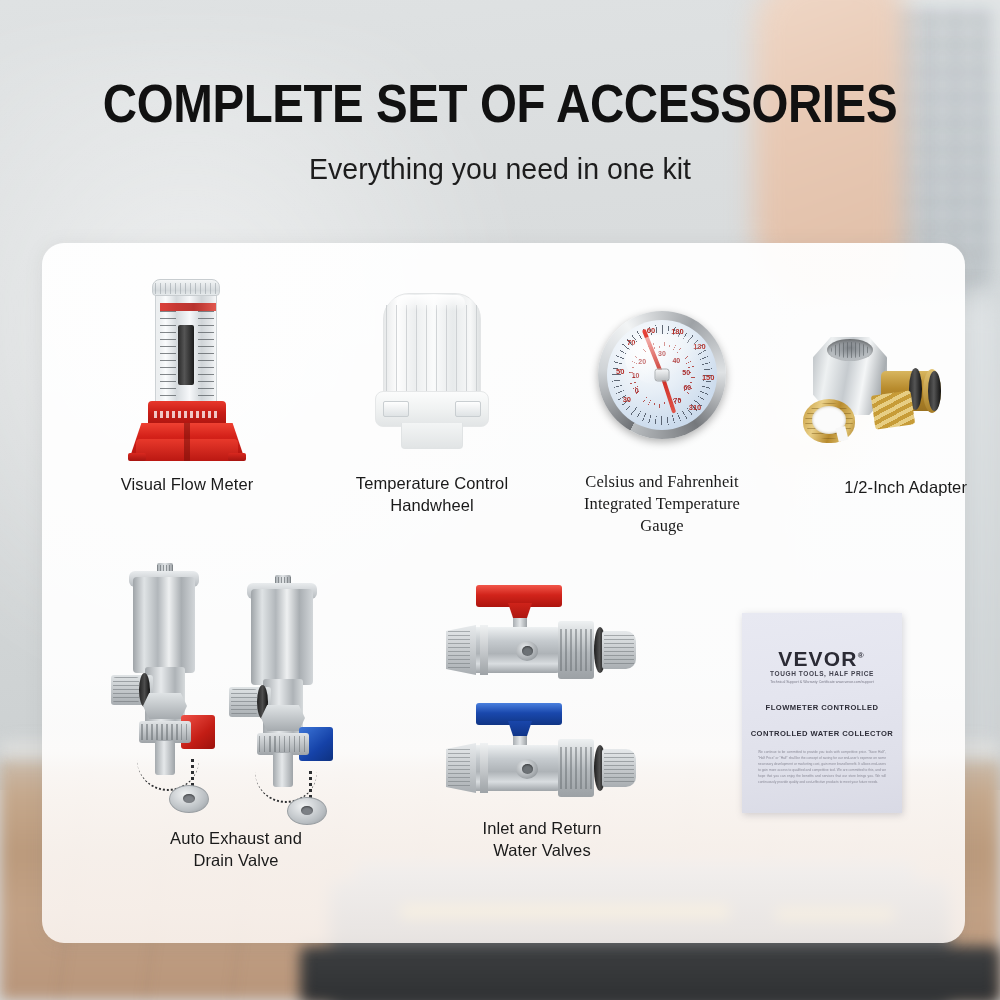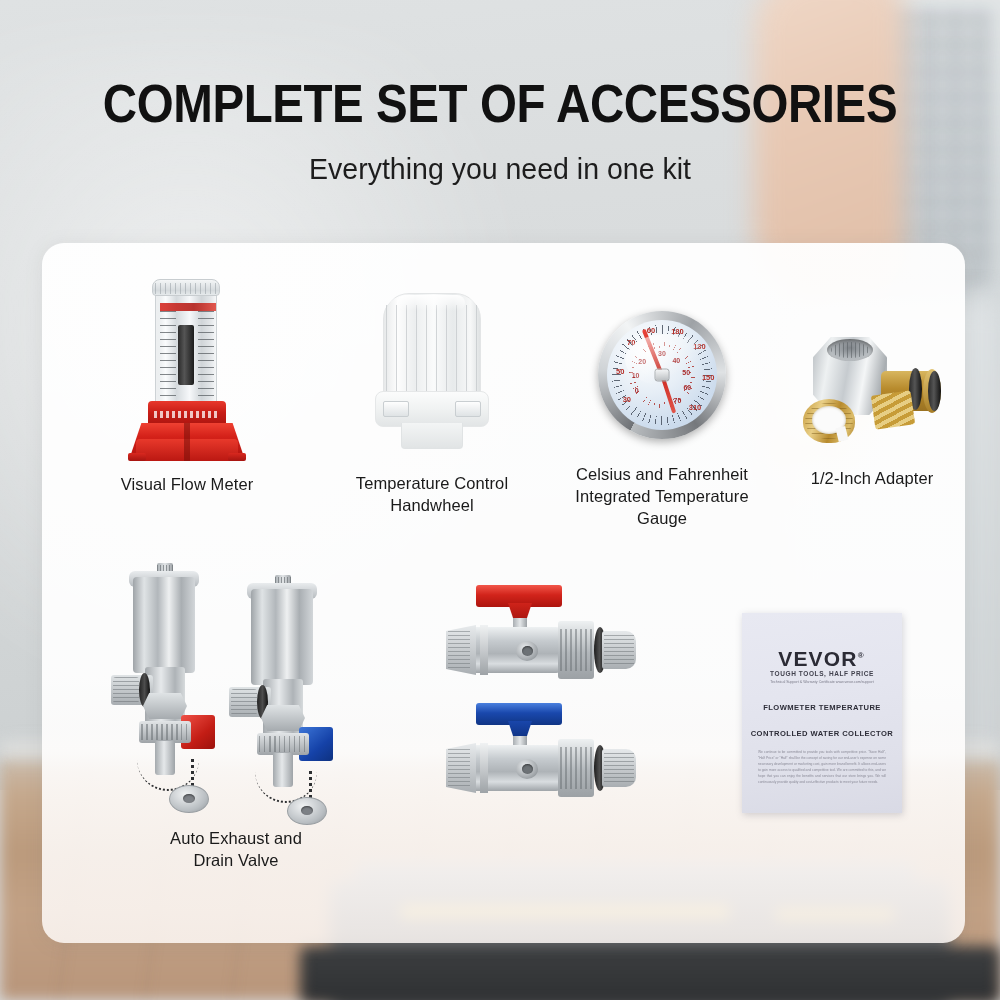--- a/index.html
+++ b/index.html
@@ -663,41 +663,41 @@
           <div class="gg-num c" style="left:63%; top:36%;">40</div>
           <div class="gg-num c" style="left:72%; top:47%;">50</div>
           <div class="gg-num c" style="left:73%; top:61%;">60</div>
           <div class="gg-num c" style="left:64%; top:73%;">70</div>
           <div class="gg-needle"></div>
           <div class="gg-needle-tail"></div>
           <div class="gg-hub"></div>
           <div class="gg-glass"></div>
         </div>
       </div>
-      <div class="caption" style="margin-top:19px;">Celsius and Fahrenheit
+      <div class="caption" style="margin-top:26px;font-family:Liberation Serif, serif;">Celsius and Fahrenheit
 Integrated Temperature
 Gauge</div>
     </div>
 
     <div class="cell" style="left:735px; top:72px; width:190px;">
       <div class="art ad">
         <div class="ad-nut"></div>
         <div class="ad-nut-bore"></div>
         <div class="ad-nut-threads"></div>
         <div class="ad-fit-body"></div>
         <div class="ad-oring1"></div>
         <div class="ad-fit-cap"></div>
         <div class="ad-oring2"></div>
         <div class="ad-fit-barb"></div>
         <div class="ad-ring"></div>
         <div class="ad-ring-grooves"></div>
         <div class="ad-ring-hole"></div>
         <div class="ad-ring-gap"></div>
       </div>
-      <div class="caption" style="margin-top:13px;">1/2-Inch Adapter</div>
+      <div class="caption" style="margin-top:22px;text-align:right;">1/2-Inch Adapter</div>
     </div>
   </div>
 
   <div class="row" id="row-bottom">
 
     <div class="cell" style="left:44px; top:0px; width:300px;">
       <div class="art" style="width:250px; height:255px;">
 
         <div class="ae" style="position:absolute; left:0; top:0;">
           <div class="ae-nipple"></div>
@@ -775,27 +775,29 @@
           <div class="bv-mid-ring"></div>
           <div class="bv-drain"></div>
           <div class="bv-drain-in"></div>
           <div class="bv-union"></div>
           <div class="bv-union-ridges"></div>
           <div class="bv-oring"></div>
           <div class="bv-tail"></div>
           <div class="bv-tail-threads"></div>
         </div>
       </div>
+      <div class="caption" style="margin-top:8px;">Inlet and Return
+Water Valves</div>
     </div>
 
     <div class="cell" style="left:650px; top:50px; width:260px;">
       <div class="art man">
         <div class="man-sheet"></div>
         <div class="man-logo"><span>VEVOR</span><sup>®</sup></div>
         <div class="man-tag">TOUGH TOOLS, HALF PRICE</div>
         <div class="man-url">Technical Support &amp; Warranty Certificate  www.vevor.com/support</div>
-        <div class="man-t1">FLOWMETER TEMPERATURE</div>
+        <div class="man-t1">FLOWMETER CONTROLLED</div>
         <div class="man-t2">CONTROLLED WATER COLLECTOR</div>
         <div class="man-para">We continue to be committed to provide you tools with competitive price. "Save Half", "Half Price" or "Half" shall be the concept of saving for our end-user's expense on some necessary development or marketing cost, gain more brand benefit. It allows end-users to gain more access to qualified and competitive tool. We are committed to this, and we hope that you can enjoy the benefits and services that our store brings you. We will continuously provide quality and cost-effective products to meet your future needs.</div>
       </div>
     </div>
   </div>
 </div>
 
 </body></html>

